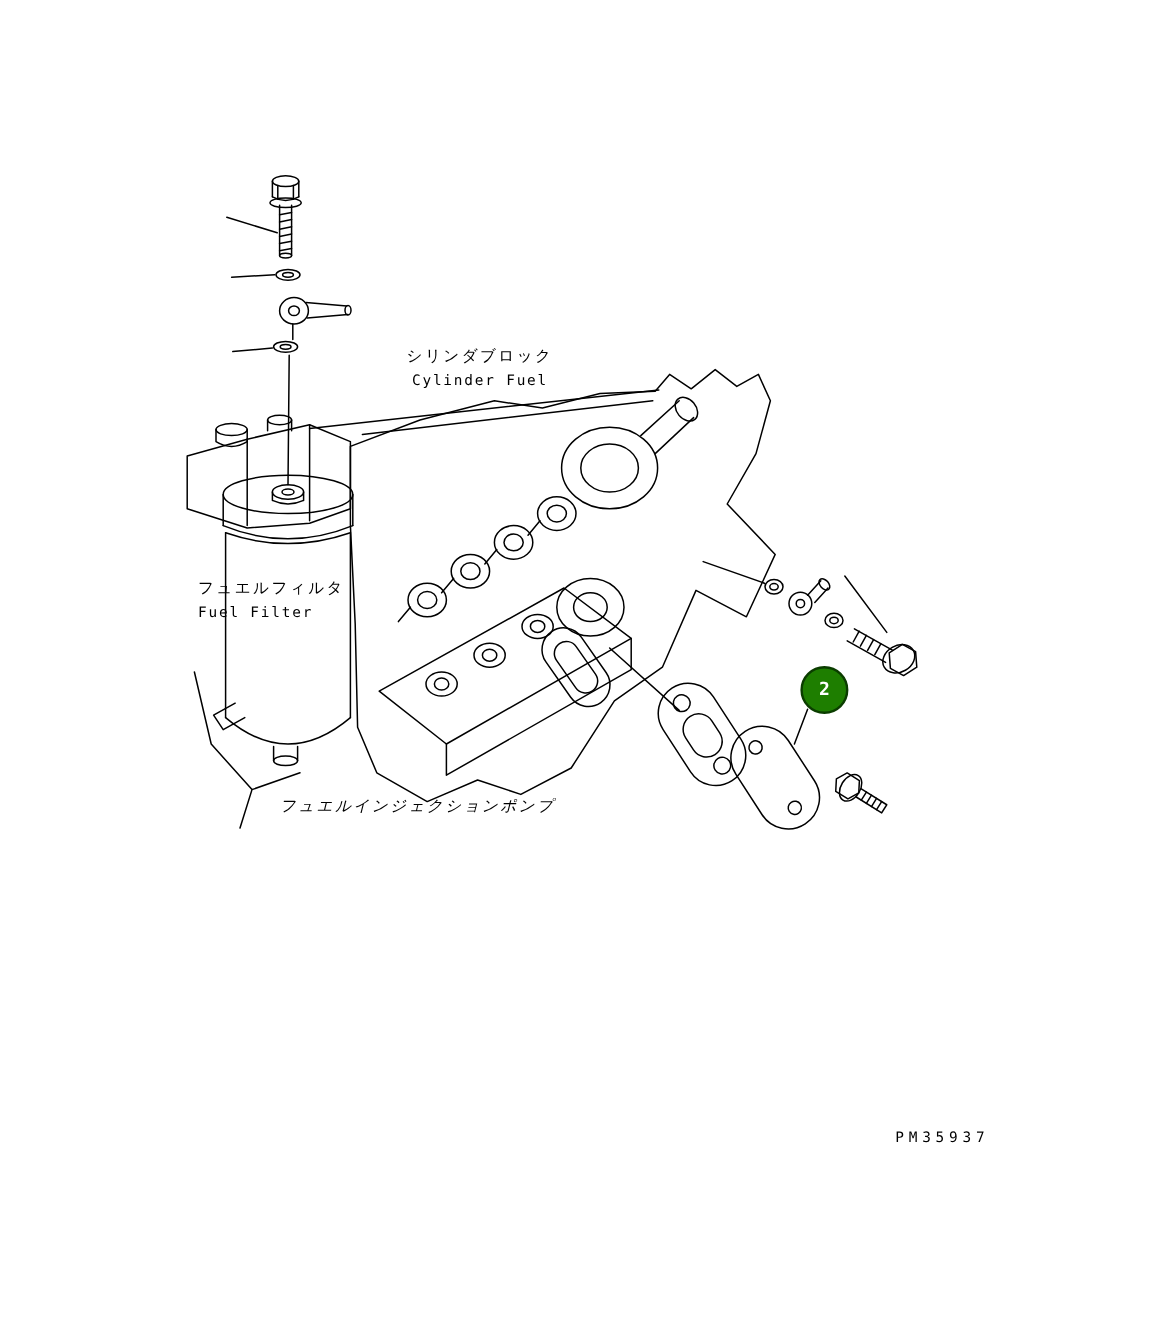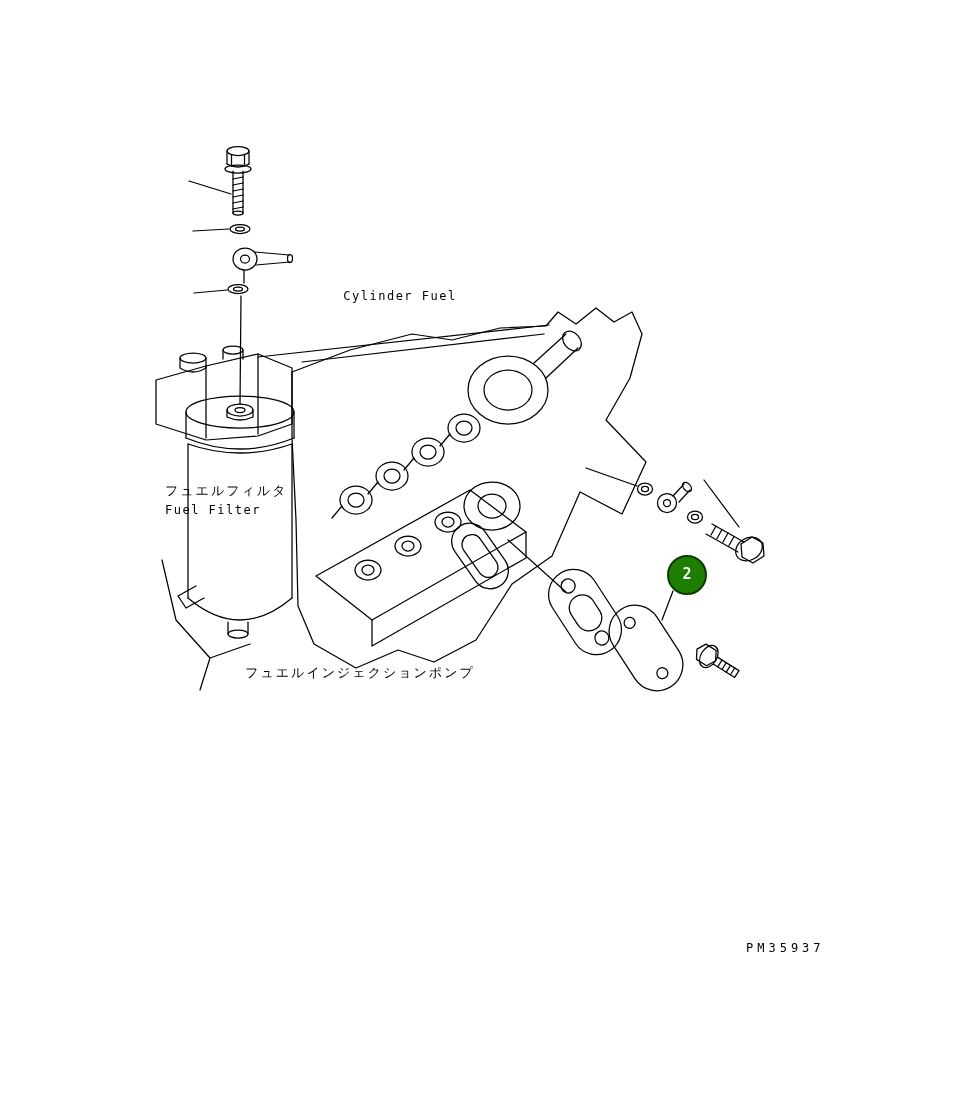--- a/index.html
+++ b/index.html
@@ -179,29 +179,30 @@
 
     <g class="lines" transform="rotate(32 708 656)">
       <ellipse cx="709" cy="656" rx="8" ry="12"></ellipse>
       <path d="M700,647 L712,647 L717,656 L712,665 L700,665 L695,656 Z"></path>
       <path d="M717,652 L742,652 M717,660 L742,660 M742,652 L742,660"></path>
       <path d="M722,652 L722,660 M727,652 L727,660 M732,652 L732,660 M737,652 L737,660"></path>
     </g>
   </svg>
 
   <div class="label center" style="left:300px; top:287px; width:200px;">
+    <div class="ja">シリンダブロック</div>
     <div class="en">Cylinder Fuel</div>
   </div>
 
   <div class="label" style="left:165px; top:480px;">
     <div class="ja">フュエルフィルタ</div>
     <div class="en">Fuel Filter</div>
   </div>
 
-  <div class="label center" style="left:230px; top:662px; width:260px;">
+  <div class="label center" style="left:218px; top:662px; width:260px;font-style:italic;">
     <div class="ja">フュエルインジェクションポンプ</div>
   </div>
 
   <div class="callout" style="left: 667px; top: 555px; background: rgb(30, 126, 0); border-color: rgb(11, 61, 0); color: rgb(255, 255, 255);">2</div>
 
   <div class="drawing-number" style="left:746px; top:941px;">PM35937</div>
 
 </div>
 
 </body></html>

